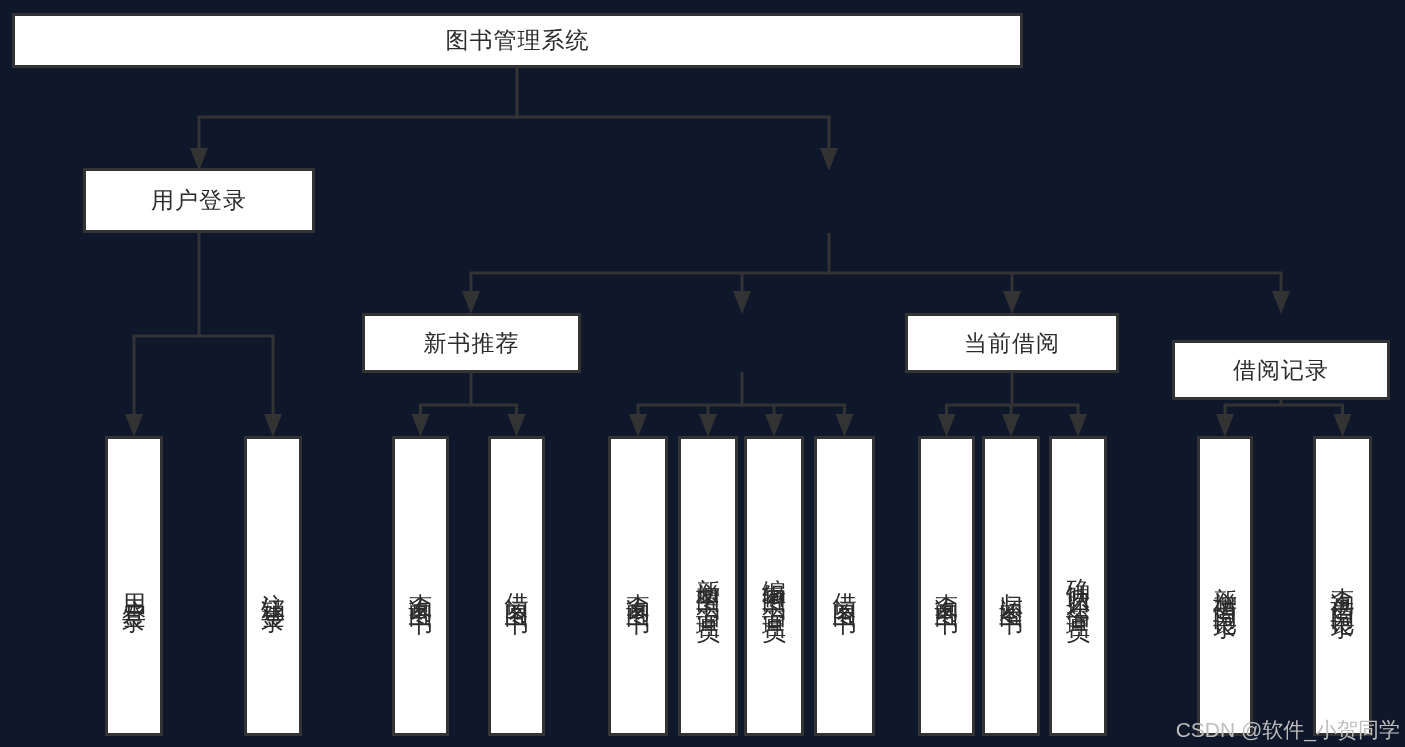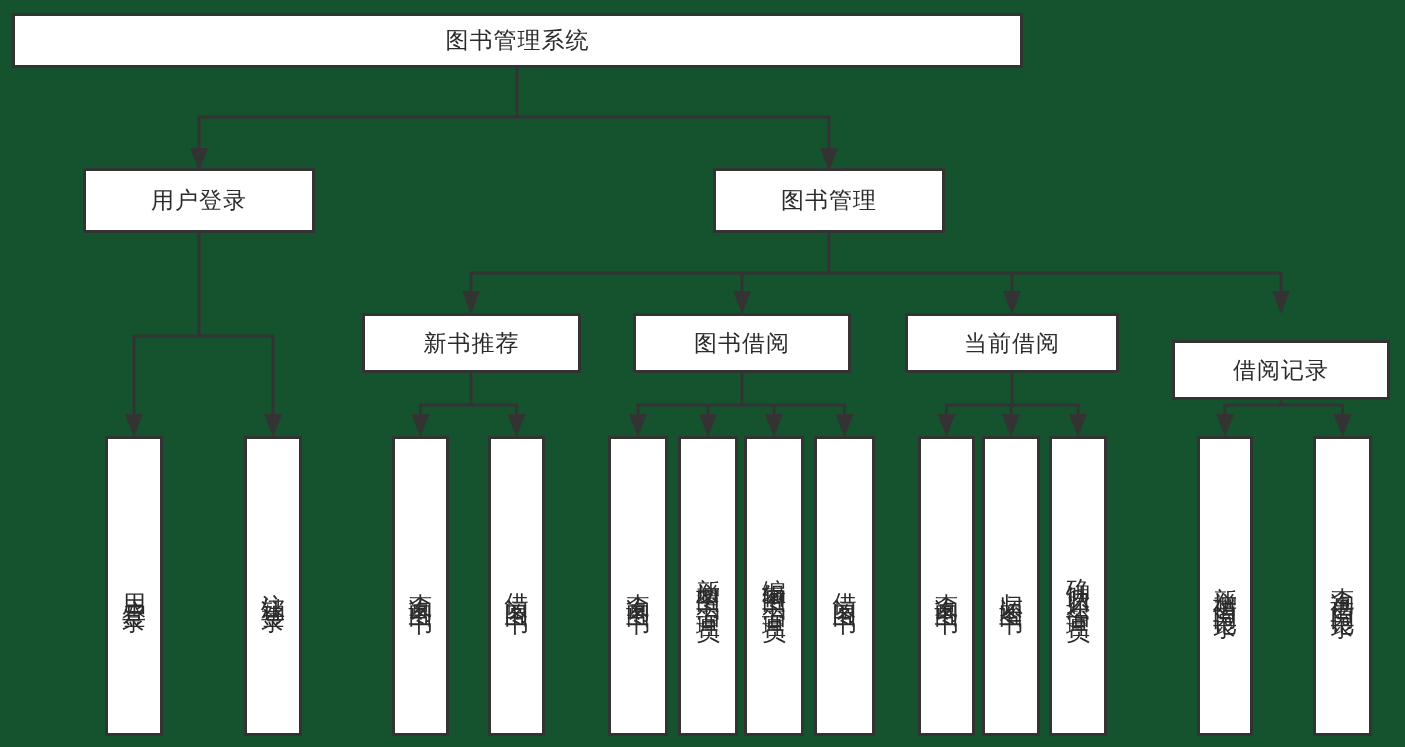--- a/index.html
+++ b/index.html
@@ -4,21 +4,21 @@
 <style>
   html, body {
     margin: 0;
     padding: 0;
     background: #ffffff;
   }
   .canvas {
     position: relative;
     width: 1405px;
     height: 747px;
-    background: #14532d;
+    background: #0f172a;
     font-family: "Liberation Sans", "DejaVu Sans", sans-serif;
     overflow: hidden;
   }
   .wires {
     position: absolute;
     left: 0;
     top: 0;
     z-index: 1;
   }
   .hbox {
@@ -142,30 +142,24 @@
     </g>
   </svg>
 
   <div class="hbox" style="left:12px; top:13px; width:1011px; height:55px;">
     <span>图书管理系统</span>
   </div>
 
   <div class="hbox" style="left:83px; top:168px; width:232px; height:65px;">
     <span>用户登录</span>
   </div>
-  <div class="hbox" style="left:713px; top:168px; width:232px; height:65px;">
-    <span>图书管理</span>
-  </div>
 
   <div class="hbox" style="left:362px; top:313px; width:219px; height:60px;text-align:right;">
     <span>新书推荐</span>
   </div>
-  <div class="hbox" style="left:633px; top:313px; width:218px; height:60px;">
-    <span>图书借阅</span>
-  </div>
   <div class="hbox" style="left:905px; top:313px; width:214px; height:60px;">
     <span>当前借阅</span>
   </div>
   <div class="hbox" style="left:1172px; top:313px; width:218px; height:60px;margin-top:27px;">
     <span>借阅记录</span>
   </div>
 
   <div class="vbox" style="left:105px; width:58px;">
     <span>用户登录</span>
   </div>
@@ -203,14 +197,15 @@
     <span>确认归还（管理员）</span>
   </div>
 
   <div class="vbox" style="left:1197px; width:56px;">
     <span>新增借阅记录</span>
   </div>
   <div class="vbox" style="left:1313px; width:59px;">
     <span>查询借阅记录</span>
   </div>
 
+  <div class="watermark">CSDN @软件_小贺同学</div>
 
 </div>
 
 </body></html>

